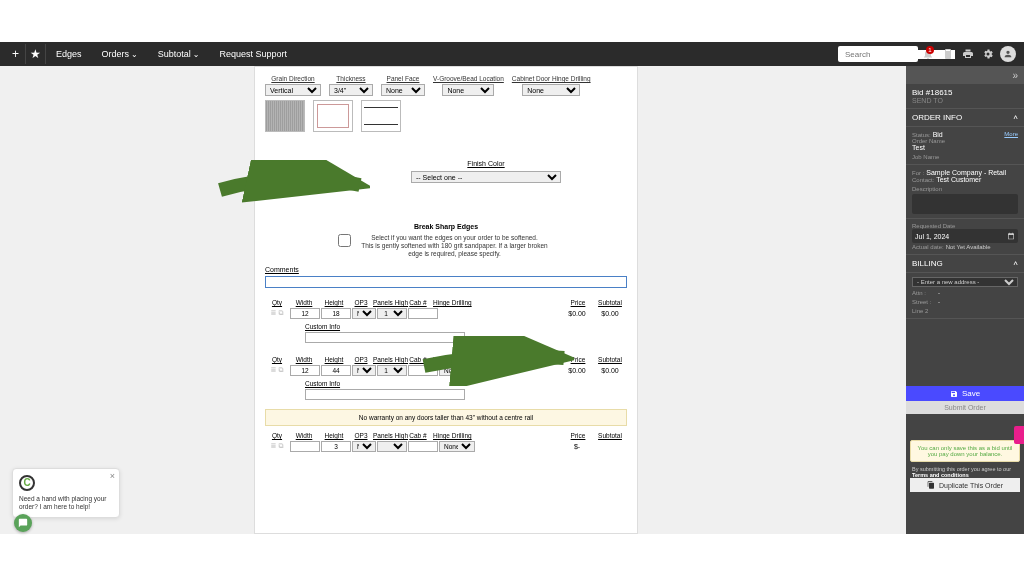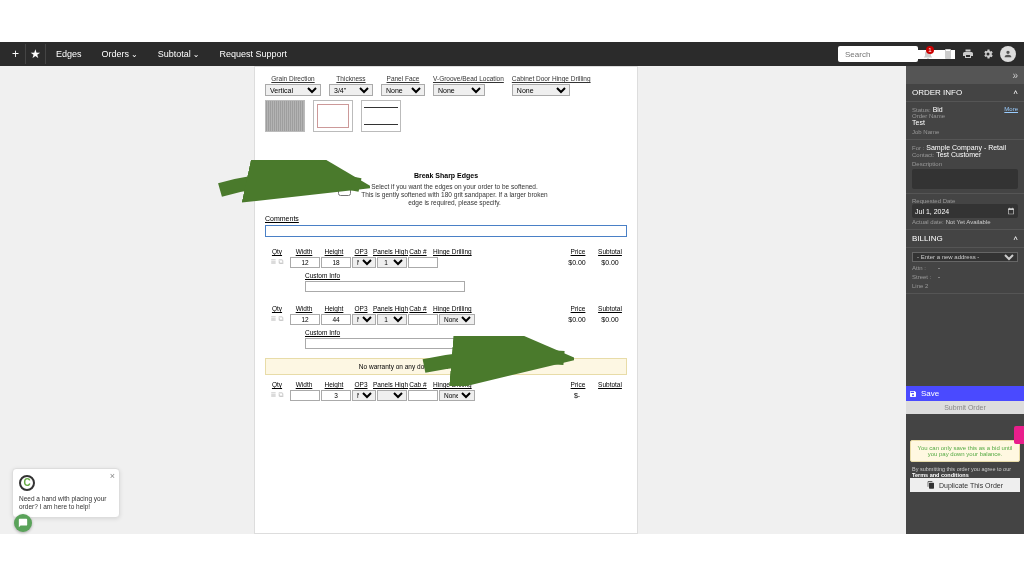--- a/index.html
+++ b/index.html
@@ -17,21 +17,21 @@
   .topnav .topicon svg { width: 12px; height: 12px; fill: #ccc; }
   .topnav .badge { position: absolute; top: 2px; right: 4px; background: #c00; color: #fff; border-radius: 50%; font-size: 6px; width: 8px; height: 8px; display: flex; align-items: center; justify-content: center; }
   .topnav .avatar { width: 16px; height: 16px; border-radius: 50%; background: #ddd; display: flex; align-items: center; justify-content: center; }
   .topnav .avatar svg { width: 10px; height: 10px; fill: #555; }
   
   .chevstrip { position: absolute; top: 66px; right: 0; width: 118px; height: 18px; background: #555; display: flex; align-items: center; justify-content: flex-end; padding-right: 6px; }
   .chevstrip .chev { color: #ccc; font-size: 10px; cursor: pointer; }
   
   .card { position: absolute; top: 66px; left: 254px; width: 384px; bottom: 42px; background: #fff; border: 1px solid #ddd; padding: 8px 10px; overflow: hidden; }
   .card .hdrrow { display: flex; gap: 8px; font-size: 7px; }
-  .card .hdrcol { display: flex; flex-direction: column; }
+  .card .hdrcol { display: flex; flex-direction: column; align-items: center; }
   .card .hdrcol label { text-decoration: underline; font-size: 6.5px; color: #333; white-space: nowrap; text-align: center; margin-bottom: 2px; }
   .card select.top { font-size: 7px; height: 12px; border: 1px solid #aaa; }
   .card .swatches { display: flex; gap: 8px; margin-top: 4px; }
   .swatch { width: 40px; height: 32px; border: 1px solid #bbb; }
   .swatch.wood { background: repeating-linear-gradient(90deg,#9e9e9e 0 1px,#b3b3b3 1px 2px); }
   .swatch.frame { background: #fff; position: relative; }
   .swatch.frame::before { content:""; position:absolute; inset:3px; border:1px solid #c99; }
   .swatch.lines { background:#fff; position:relative; }
   .swatch.lines::before,.swatch.lines::after { content:""; position:absolute; left:2px; right:2px; height:1px; background:#333; }
   .swatch.lines::before { top:6px; } .swatch.lines::after { bottom:6px; }
@@ -65,21 +65,21 @@
   .rpanel .lbl { color: #999; font-size: 6px; }
   .rpanel .val { color: #fff; font-size: 7px; margin-bottom: 3px; }
   .rpanel .darkbox { background: #333; height: 20px; border-radius: 2px; margin-top: 2px; }
   .rpanel .morelnk { float: right; color: #9cf; font-size: 6px; cursor:pointer; text-decoration:underline;}
   .rpanel .datebox { background: #333; padding: 3px; border-radius: 2px; display:flex; align-items:center; gap:4px;}
   .rpanel .datebox svg { width:8px; height:8px; fill:#ccc; flex-shrink:0;}
   .rpanel .addr select { width: 100%; font-size: 6px; background:#333; color:#ccc; border:1px solid #666; }
   .rpanel .addrrow { display:flex; font-size:6px; margin-top:3px;}
   .rpanel .addrrow .k { width:26px; color:#999;}
   .savebar { position: absolute; bottom: 120px; left:0; right:0; }
-  .savebar .save { background: #4a4aff; color:#fff; text-align:center; padding:3px; font-size:8px; cursor:pointer; display:flex; align-items:center; gap:4px;}
+  .savebar .save { background: #4a4aff; color:#fff; text-align:center; padding:3px; font-size:8px; cursor:pointer; display:flex; align-items:center; justify-content:center; gap:4px;}
   .savebar .save svg{width:8px;height:8px;fill:#fff;}
   .savebar .submit { background:#ddd; color:#888; text-align:center; padding:3px; font-size:7px; }
   .notice { position:absolute; bottom:72px; left:4px; right:4px; background:#fff8e1; color:#5a4; border:1px solid #e8dca8; font-size:6px; text-align:center; padding:4px; border-radius:2px;}
   .pinktab { position:absolute; right:0; bottom:90px; width:10px; height:18px; background:#e91e8c; border-radius:2px 0 0 2px; cursor:pointer;}
   .terms { position:absolute; bottom:56px; left:6px; right:6px; font-size:5.5px; color:#ccc; }
   .terms b { color:#fff; }
   .dup { position:absolute; bottom:42px; left:4px; right:4px; background:#eee; color:#333; text-align:center; padding:3px; font-size:7px; display:flex; align-items:center; justify-content:center; gap:4px; cursor:pointer;}
   .dup svg{width:8px;height:8px;fill:#333;}
   
   .chatbox { position:absolute; bottom:58px; left:12px; width:108px; background:#fff; border:1px solid #ddd; border-radius:4px; padding:6px; box-shadow:0 1px 4px rgba(0,0,0,.1); }
@@ -169,20 +169,24 @@
     <div class="hdrcol">
         <label>Cabinet Door Hinge Drilling</label>
         <select class="top" style="width:58px"><option>None</option></select>
       </div>
   </div>
   <div class="swatches">
     <div class="swatch wood"></div>
     <div class="swatch frame"></div>
     <div class="swatch lines"></div>
   </div>
+  <div class="finishblock">
+    <label>Finish Color</label>
+    <select><option>-- Select one --</option></select>
+  </div>
   <div class="breakblock">
     <div class="title">Break Sharp Edges</div>
     <div class="row">
       <input type="checkbox" style="">
       <div class="desc">
         <span>Select if you want the edges on your order to be softened.</span><br>
         <span>This is gently softened with 180 grit sandpaper. If a larger broken edge is required, please specify.</span>
       </div>
     </div>
   </div>
@@ -265,20 +269,24 @@
     <select><option></option></select>
     <input style="">
     <select><option>None</option></select>
     <div></div>
     <div class="price">$-</div>
     <div class="sub"></div>
   </div>
 </div>
 
 <div class="rpanel">
+  <div class="sec">
+    <div class="bidno">Bid #18615</div>
+    <div class="sendto">SEND TO</div>
+  </div>
   <div class="sec secttl">
     <span>ORDER INFO</span>
       <span class="chv">˄</span>
   </div>
   <div class="sec">
     <span class="lbl">Status:</span>
     <span class="val" style="display:inline">Bid</span>
     <span class="morelnk">More</span>
     <div style="clear:both"></div>
     <div class="lbl">Order Name</div>

